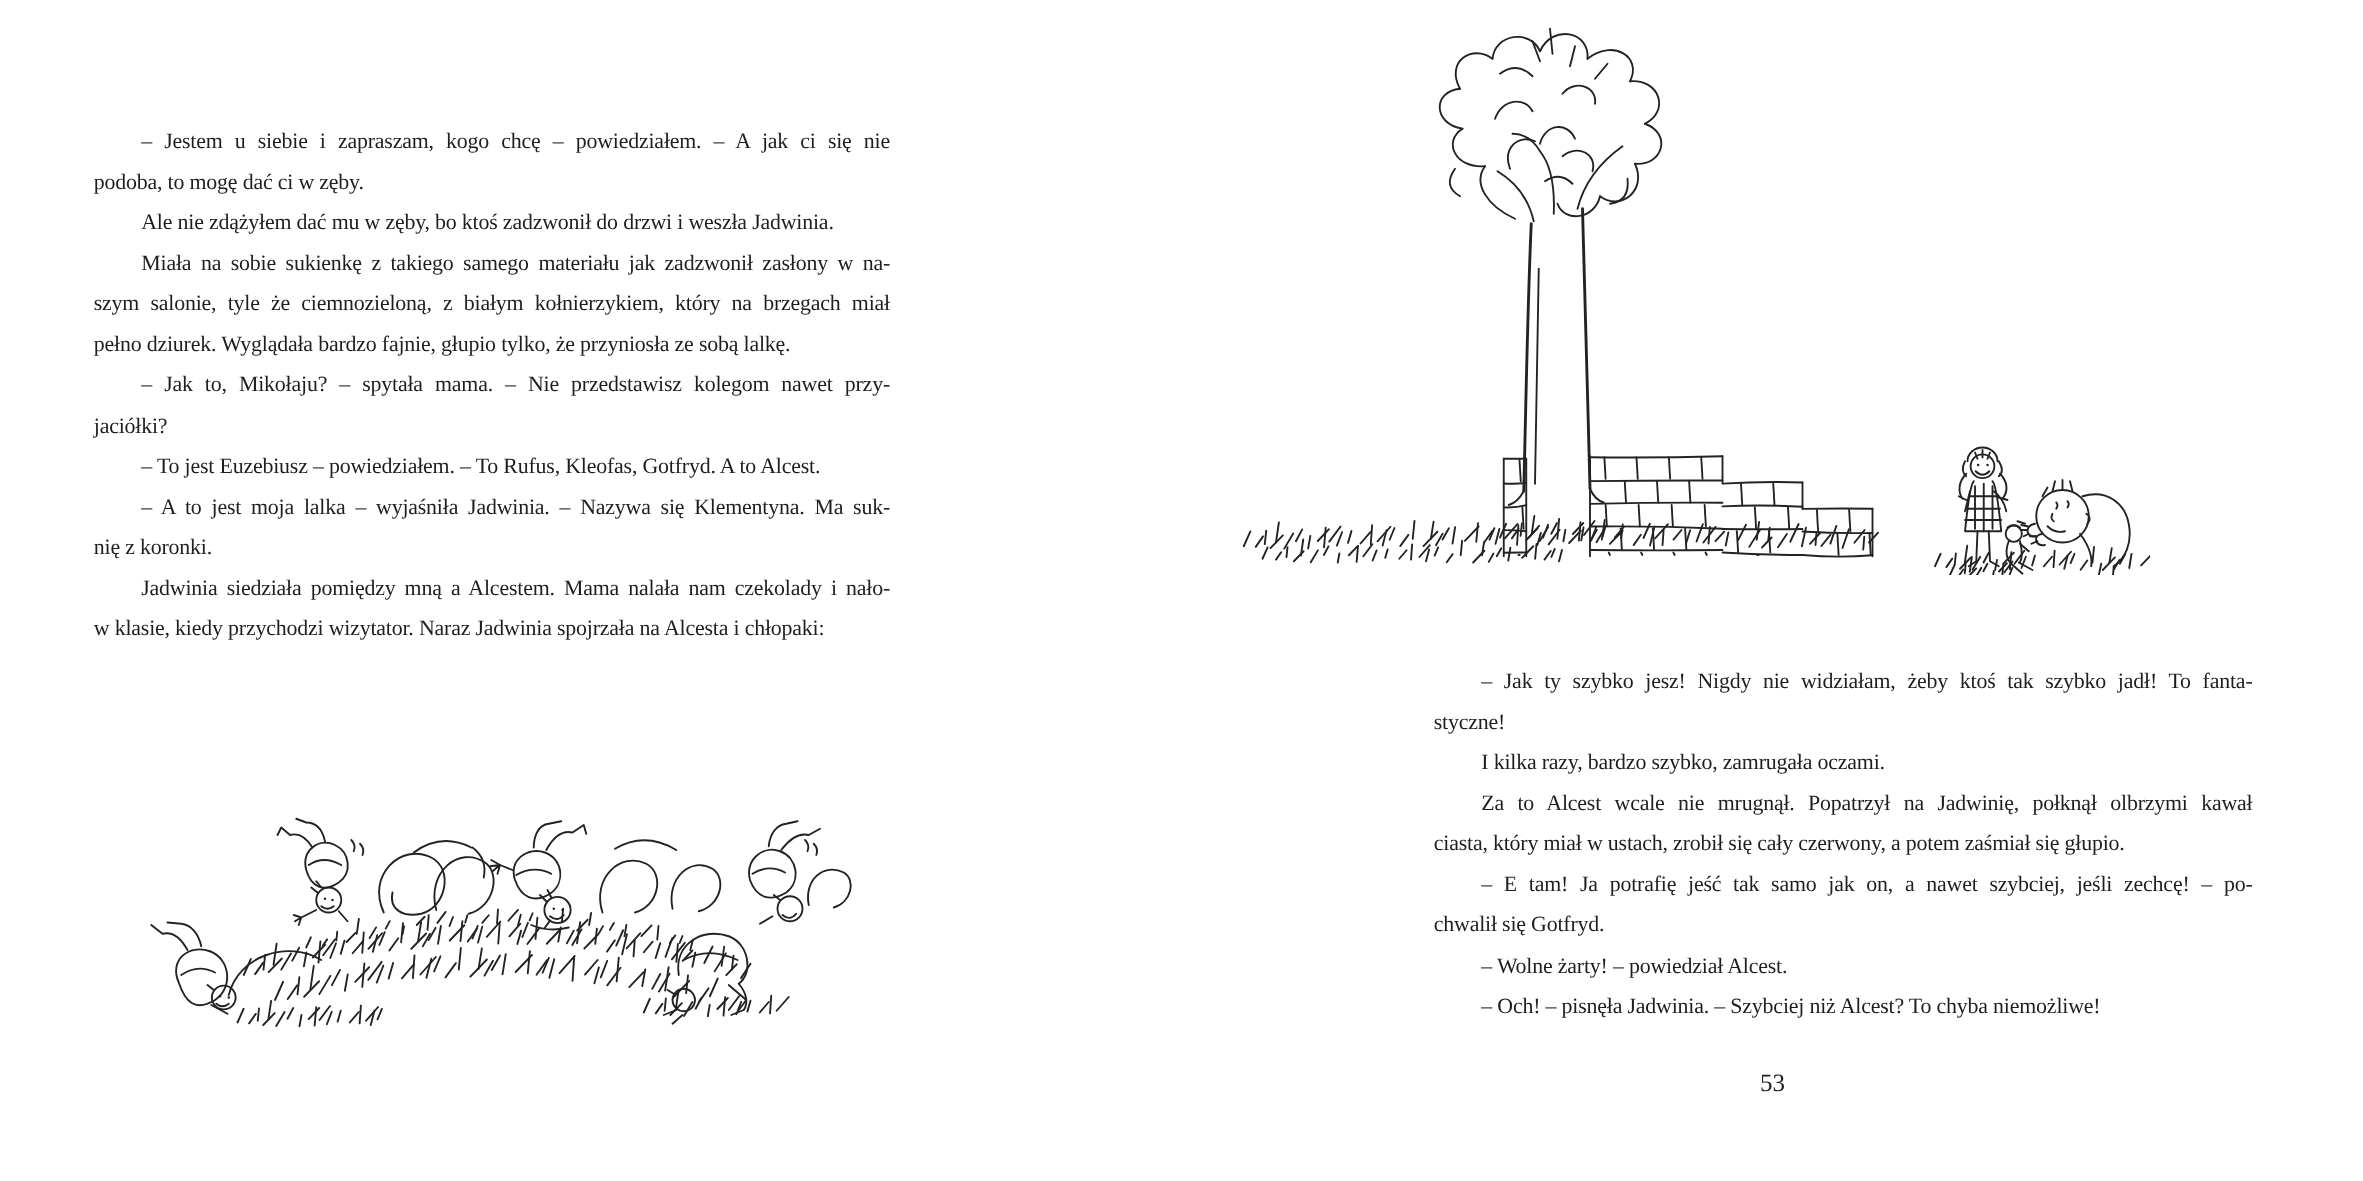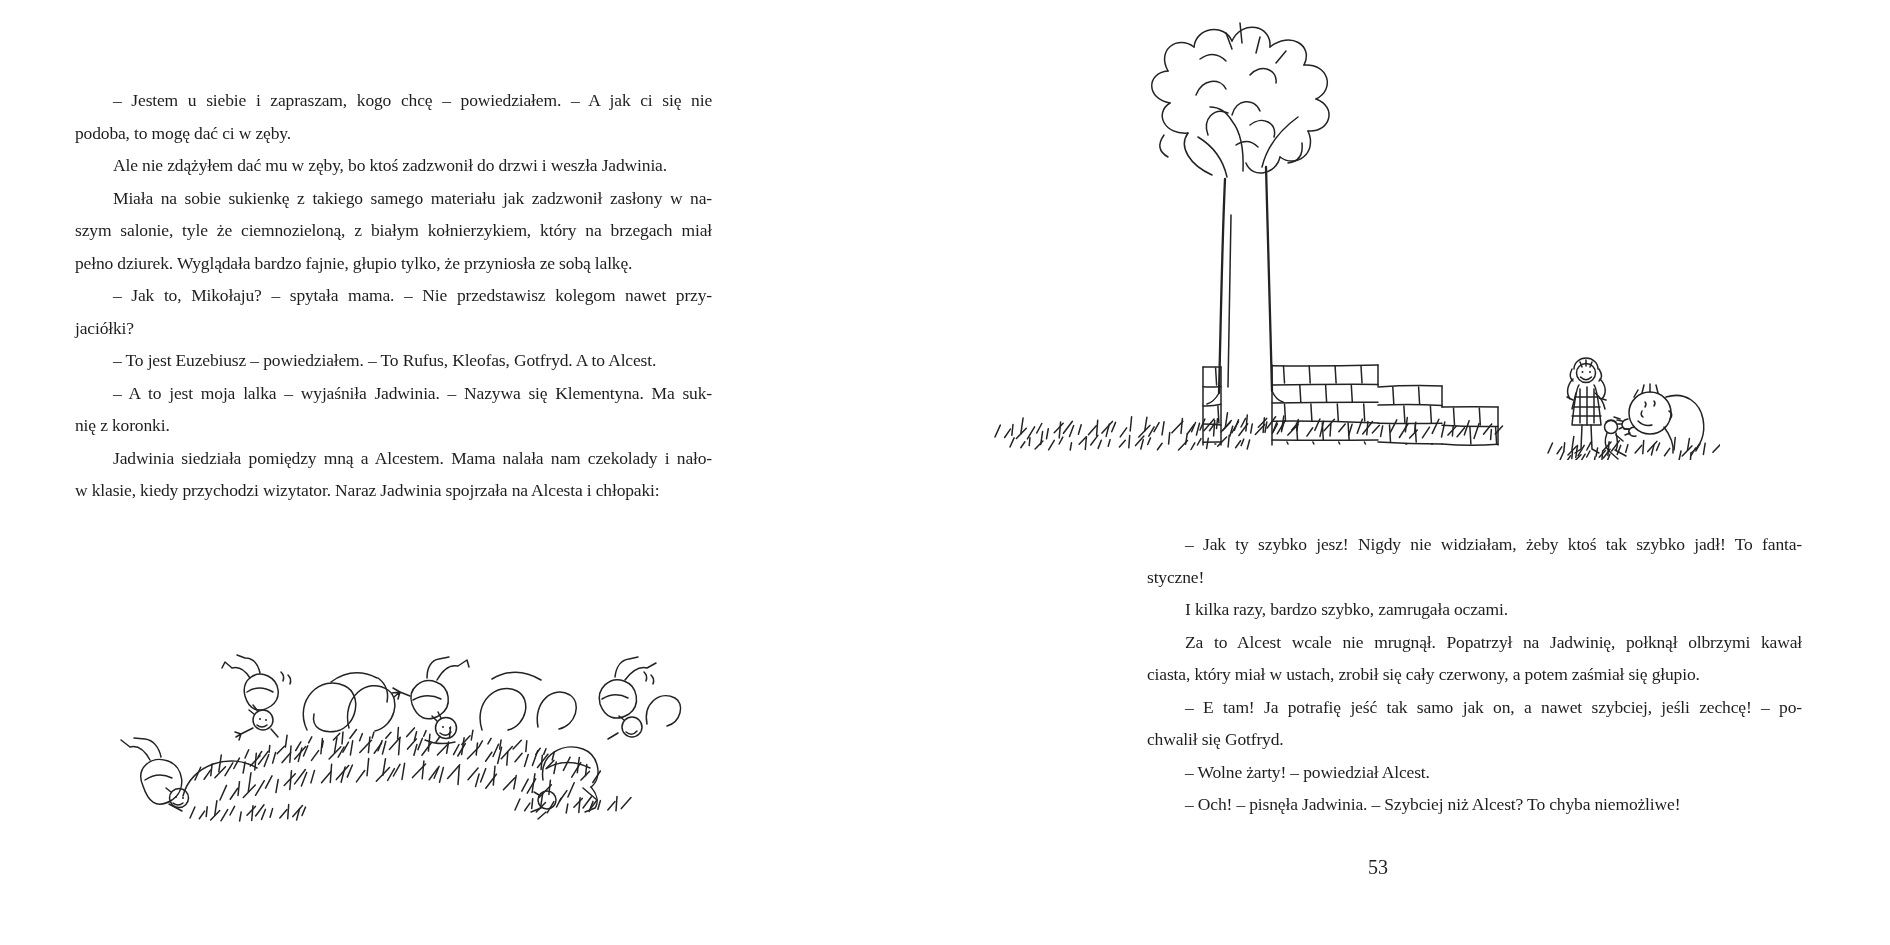--- a/index.html
+++ b/index.html
@@ -9,35 +9,35 @@
     font-family:"Liberation Serif","DejaVu Serif",serif;
   }
   .spread{position:absolute;inset:0;}
   .textblock{
     position:absolute;
     font-size:17.5px;
     line-height:32.5px;
     letter-spacing:-0.15px;
     color:#1e1e1e;
   }
-  #left-lines{left:75px;top:84px;width:637px;}
+  #left-lines{left:75px;top:96px;width:637px;}
   #right-lines{left:1147px;top:528px;width:655px;}
   .line{white-space:normal;}
   .line.just{text-align:justify;text-align-last:justify;text-justify:inter-word;}
   .line.ind{text-indent:38px;}
   .illus{position:absolute;}
   #illus-left{left:95px;top:648px;}
   #illus-right{left:950px;top:15px;}
   svg .ink, svg path, svg circle{fill:none;stroke:#232323;stroke-width:1.5;stroke-linecap:round;stroke-linejoin:round;}
   svg .thick{stroke-width:2.3;}
   svg .thin{stroke-width:0.9;}
   svg .dot{fill:#232323;stroke:none;}
   .folio{
     position:absolute;left:1368px;top:856px;width:100px;
-    text-align:left;font-size:20px;color:#1e1e1e;
+    text-align:center;font-size:20px;color:#1e1e1e;
   }
 </style>
 </head>
 <body>
 
 <div class="spread">
 
   <div>
     <div id="left-lines" class="textblock">
         <div class="line just ind">– Jestem u siebie i zapraszam, kogo chcę – powiedziałem. – A jak ci się nie</div>

